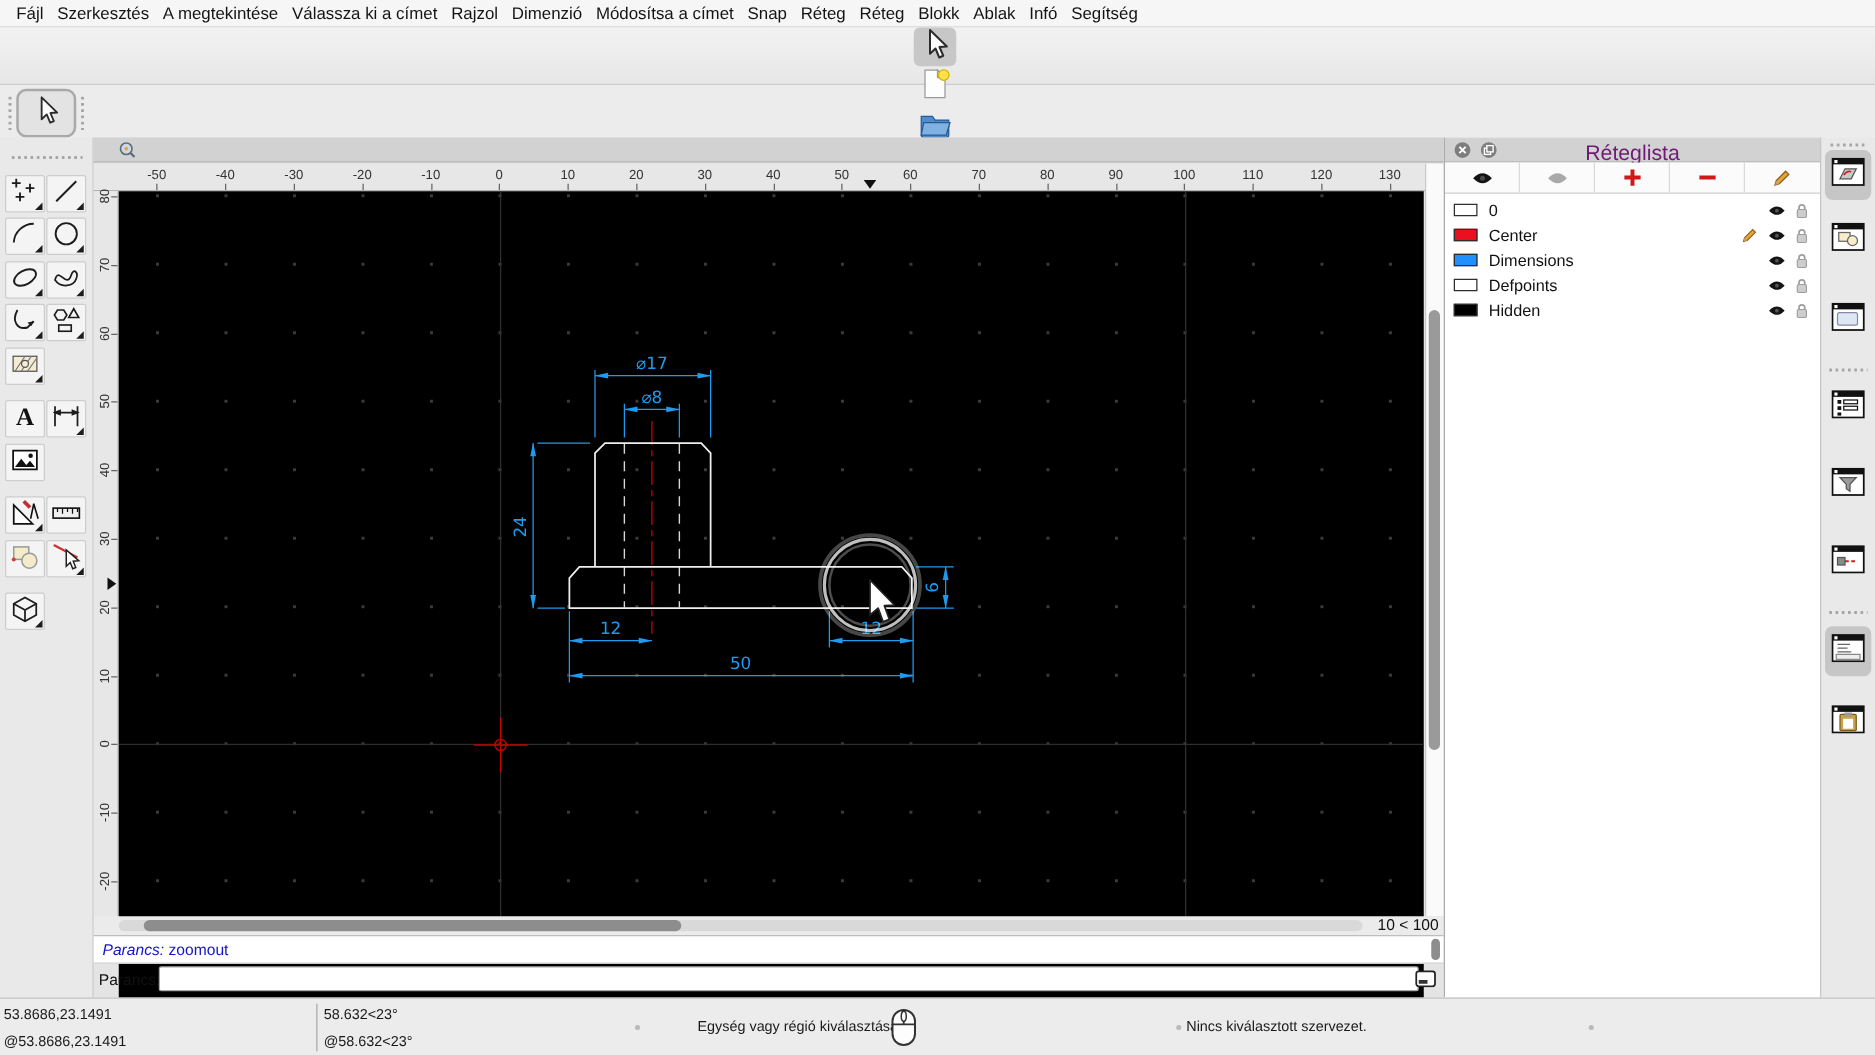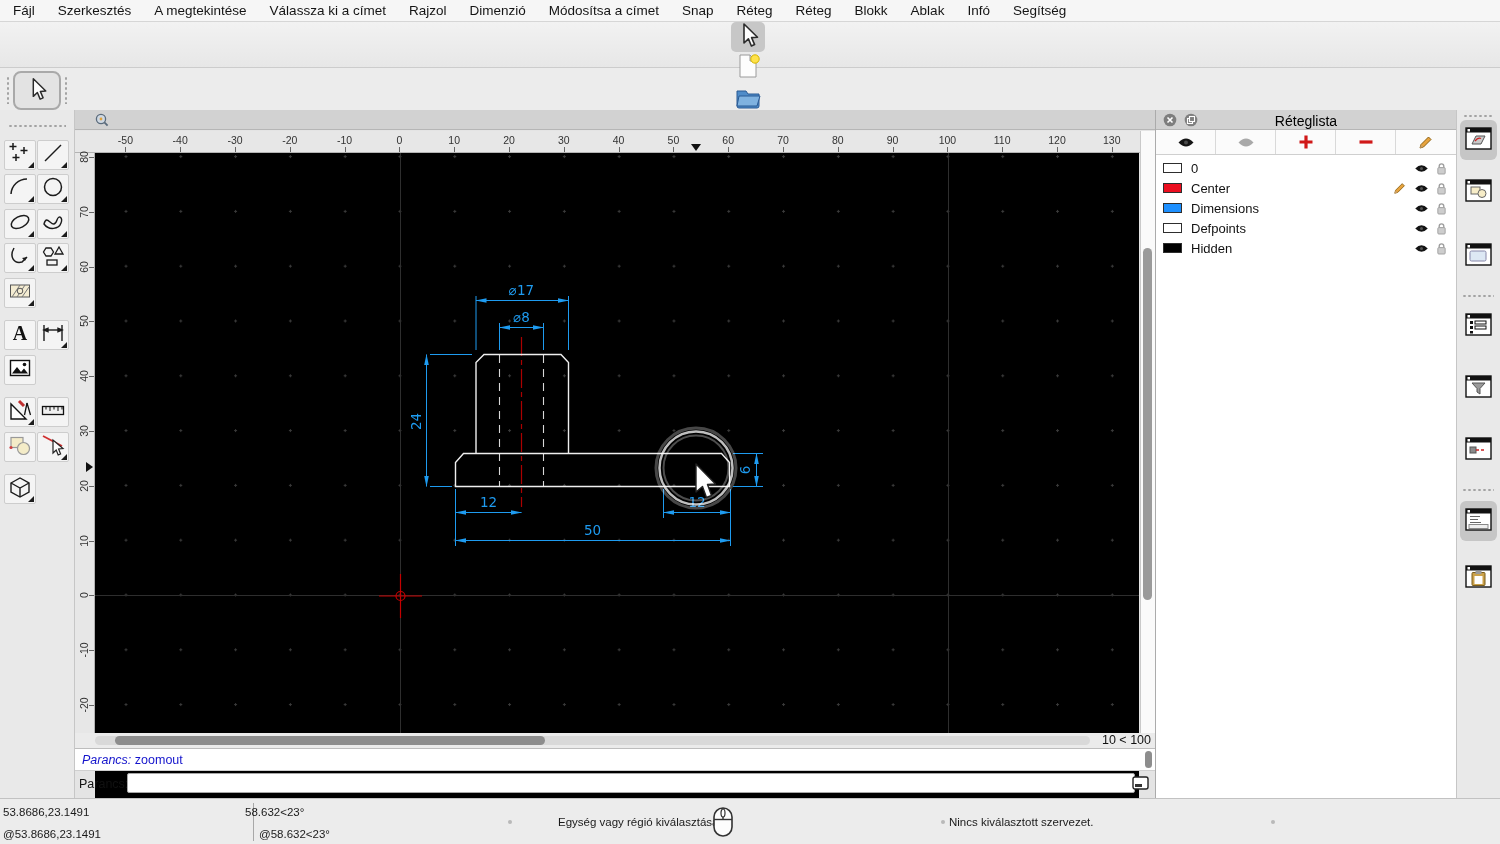--- a/index.html
+++ b/index.html
@@ -2,21 +2,21 @@
 <html><head>
 <meta charset="utf-8">
 <style>
   html,body{margin:0;padding:0;}
   body{width:1500px;height:844px;position:relative;overflow:hidden;background:#ececec;
        font-family:"Liberation Sans",sans-serif;-webkit-font-smoothing:antialiased;}
   .abs{position:absolute;}
 
   
   #menubar{left:0;top:0;width:1500px;height:22px;background:#f6f6f6;border-bottom:1px solid #d6d6d6;
-           display:flex;align-items:center;padding-left:13px;gap:23px;font-size:13.5px;color:#141414;box-sizing:border-box;}
+           display:flex;align-items:center;padding-left:13px;gap:11px;font-size:13.5px;color:#141414;box-sizing:border-box;}
   .menu-item{white-space:nowrap;cursor:default;}
 
   
   #toolbar{left:0;top:22px;width:1500px;height:46px;background:linear-gradient(#f2f2f2,#e7e7e7);
            border-bottom:1px solid #cccccc;display:flex;align-items:center;padding-left:8px;box-sizing:border-box;flex-direction:column;}
   .tbtn{width:34px;height:34px;min-width:34px;display:flex;align-items:center;justify-content:center;
         border-radius:5px;margin-right:12px;}
   .tbtn.pressed{background:#c7c7c7;}
   .tsep{height:28px;width:0;border-left:2px dotted #adadad;margin:0 12px 0 2px;}
 
@@ -64,21 +64,21 @@
   #histscroll{position:absolute;right:3px;top:2px;width:7px;height:17px;background:#8d8d8d;border-radius:4px;}
   #cmdinput{left:0;top:661px;width:1080px;height:26px;}
   #cmdlabel{position:absolute;left:4px;top:6px;font-size:12.5px;color:#111;}
   #cmdfield{position:absolute;left:52px;top:2px;width:998px;height:18px;border:1px solid #a7a7a7;
             border-radius:2px;background:#fff;font-size:12.5px;padding:0 4px;font-family:"Liberation Sans",sans-serif;}
   #kbdbtn{position:absolute;left:1056px;top:4px;width:19px;height:16px;display:flex;align-items:center;justify-content:center;}
 
   
   #lpanel{left:1155px;top:110px;width:301px;height:688px;background:#ffffff;border-left:1px solid #ababab;box-sizing:border-box;}
   #ltitle{position:absolute;left:0;top:0;width:100%;height:20px;background:#d2d2d2;border-bottom:1px solid #b6b6b6;box-sizing:border-box;}
-  #ltitletext{position:absolute;left:0;top:3px;width:100%;text-align:center;font-size:14px;color:#000000;}
+  #ltitletext{position:absolute;left:0;top:3px;width:100%;text-align:center;font-size:17px;color:#701a75;}
   #ltoolbar{position:absolute;left:0;top:20px;width:100%;height:25px;display:grid;grid-template-columns:repeat(5,1fr);
             background:#fbfbfb;border-bottom:1px solid #cfcfcf;box-sizing:border-box;}
   .ltb{display:flex;align-items:center;justify-content:center;border-right:1px solid #d9d9d9;box-sizing:border-box;}
   #lrows{position:absolute;left:0;top:48px;width:100%;}
   .lrow{height:20px;display:flex;align-items:center;font-size:13px;color:#111;}
   .lswatch{width:19px;height:10px;border:1px solid #2e2e2e;margin-left:7px;box-sizing:border-box;}
   .lname{margin-left:9px;flex:1;}
   .lico{margin-right:7px;display:flex;align-items:center;}
 
   
@@ -820,21 +820,21 @@
         </svg></span>
     </div>
     <div class="dsep dots-h" style="top: 184px;"></div>
     <div class="dsep dots-h" style="top: 378px;"></div>
   </div>
 
 <div id="statusbar" class="abs">
   <div class="abs" style="left:3px;top:7px;">53.8686,23.1491</div>
   <div class="abs" style="left:3px;top:29px;">@53.8686,23.1491</div>
   <div class="abs" style="left:253px;top:4px;width:1px;height:38px;background:#a8a8a8;"></div>
-  <div class="abs" style="left:245px;top:7px;">58.632&lt;23°</div>
+  <div class="abs" style="left:259px;top:7px;">58.632&lt;23°</div>
   <div class="abs" style="left:259px;top:29px;">@58.632&lt;23°</div>
   <div class="sdot" style="left:508px;"></div>
   <div class="abs" style="left:558px;top:17px;">Egység vagy régió kiválasztása</div>
   <span class="abs" style="left:711px;top:5px;">
     <svg width="24" height="34" viewBox="0 0 24 34">
         <path d="M3,13 a9,9 0 0 1 18,0 v10 a9,9 0 0 1 -18,0 Z" fill="#fdfdfd" stroke="#333" stroke-width="1.6"></path>
         <line x1="3" y1="15.5" x2="21" y2="15.5" stroke="#333" stroke-width="1.4"></line>
         <line x1="12" y1="4" x2="12" y2="15.5" stroke="#333" stroke-width="1.4"></line>
         <ellipse cx="12" cy="9" rx="2" ry="4" fill="#fff" stroke="#333" stroke-width="1.2"></ellipse>
       </svg>

